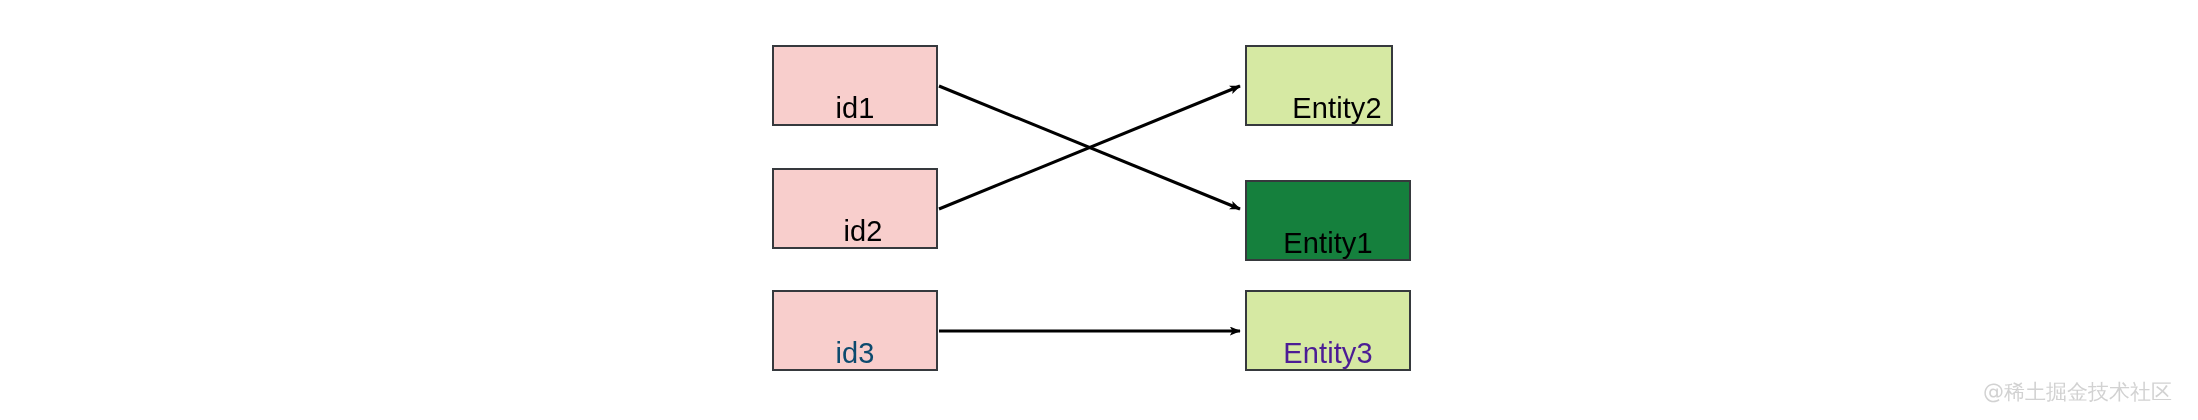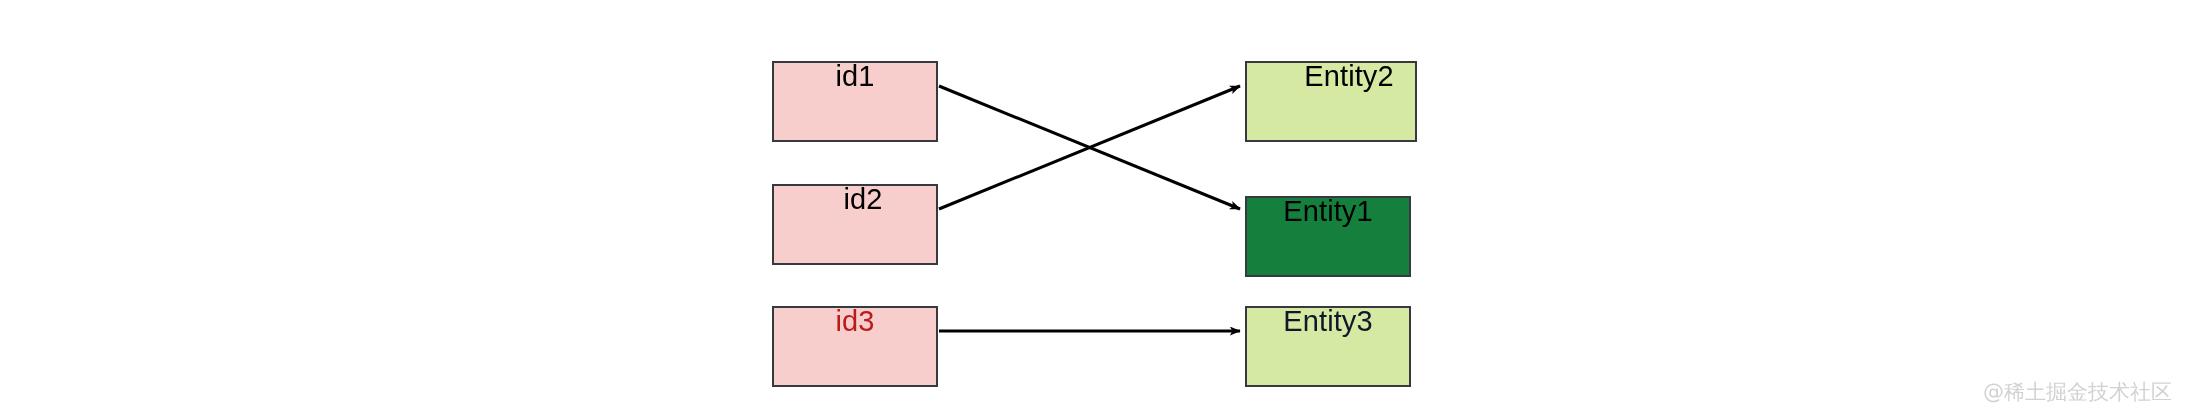--- a/index.html
+++ b/index.html
@@ -24,29 +24,28 @@
     left: 0;
     top: 0;
     width: 2198px;
     height: 420px;
     pointer-events: none;
   }
   .node {
     position: absolute;
     box-sizing: border-box;
     display: flex;
-    align-items: flex-start;
+    align-items: flex-end;
     justify-content: center;
     border: 2px solid #36393d;
     font-size: 29px;
     line-height: 1;
     color: #000000;
     letter-spacing: 0.1px;
     font-family: "Liberation Sans", sans-serif;
-    margin-top: 16px;
   }
   .node-source {
     background: #f8cecc;
   }
   .node-target {
     background: #d6e9a3;
   }
   .node-label {
     display: block;
     transform: translateY(-1px);
@@ -81,31 +80,31 @@
   </svg>
 
   <div class="node node-source" style="left: 772px; top: 45px; width: 166px; height: 81px; border-color: rgb(54, 57, 61); color: rgb(0, 0, 0); background: rgb(248, 206, 204);">
     <span class="node-label">id1</span>
   </div>
 
   <div class="node node-source" style="left: 772px; top: 168px; width: 166px; height: 81px; border-color: rgb(54, 57, 61); color: rgb(0, 0, 0); background: rgb(248, 206, 204); padding-left: 16px;">
     <span class="node-label">id2</span>
   </div>
 
-  <div class="node node-source" style="left: 772px; top: 290px; width: 166px; height: 81px; border-color: rgb(54, 57, 61); color: #b91c1c; background: rgb(248, 206, 204);">
+  <div class="node node-source" style="left: 772px; top: 290px; width: 166px; height: 81px; border-color: rgb(54, 57, 61); color: #0c4a6e; background: rgb(248, 206, 204);">
     <span class="node-label">id3</span>
   </div>
 
-  <div class="node node-target" style="left: 1245px; top: 45px; width: 172px; height: 81px; border-color: rgb(54, 57, 61); color: rgb(0, 0, 0); background: rgb(214, 233, 163); padding-left: 36px;">
+  <div class="node node-target" style="left: 1245px; top: 45px; width: 148px; height: 81px; border-color: rgb(54, 57, 61); color: rgb(0, 0, 0); background: rgb(214, 233, 163); padding-left: 36px;">
     <span class="node-label">Entity2</span>
   </div>
 
   <div class="node node-target" style="left: 1245px; top: 180px; width: 166px; height: 81px; border-color: rgb(54, 57, 61); color: rgb(0, 0, 0); background: #15803d;">
     <span class="node-label">Entity1</span>
   </div>
 
-  <div class="node node-target" style="left: 1245px; top: 290px; width: 166px; height: 81px; border-color: rgb(54, 57, 61); color: #0f172a; background: rgb(214, 233, 163);">
+  <div class="node node-target" style="left: 1245px; top: 290px; width: 166px; height: 81px; border-color: rgb(54, 57, 61); color: #4c1d95; background: rgb(214, 233, 163);">
     <span class="node-label">Entity3</span>
   </div>
 
   <div id="watermark" style="color: rgb(210, 210, 210);">@稀土掘金技术社区</div>
 
 </div>
 
 </body></html>

